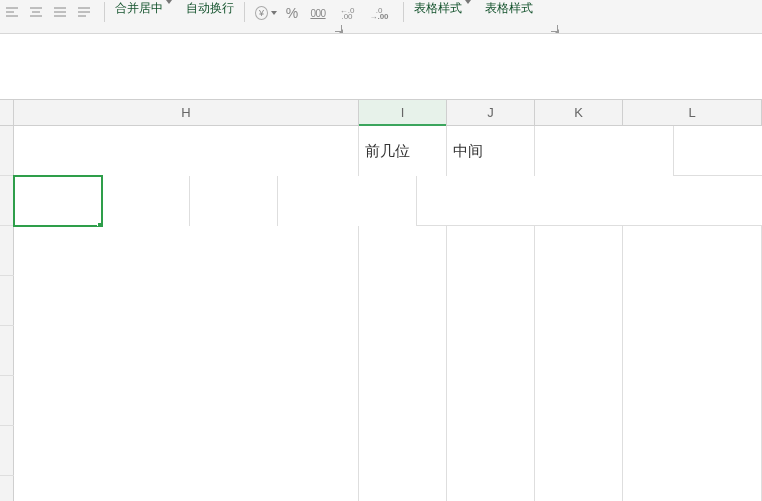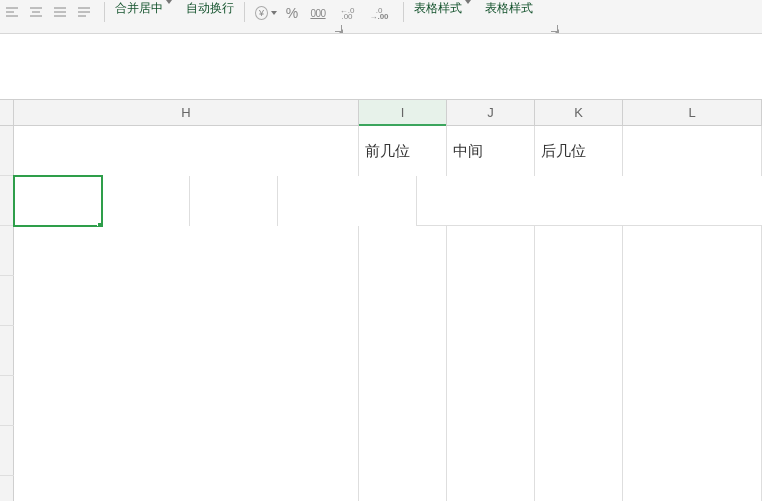--- a/index.html
+++ b/index.html
@@ -284,23 +284,20 @@
 
     <div class="row row-h">
       <div class="rowhead-spacer"></div>
       <div class="cell col-H"></div>
       <div class="cell col-I">
           <span>前几位</span>
         </div>
       <div class="cell col-J">
           <span>中间</span>
         </div>
-      <div class="cell col-K">
-          <span>后几位</span>
-        </div>
       <div class="cell col-L"></div>
     </div>
 
     <div class="row row-h">
       <div class="rowhead-spacer"></div>
       <div class="cell col-I selected-cell">
         <span></span>
         <div class="fill-handle"></div>
       </div>
       <div class="cell col-J"></div>

